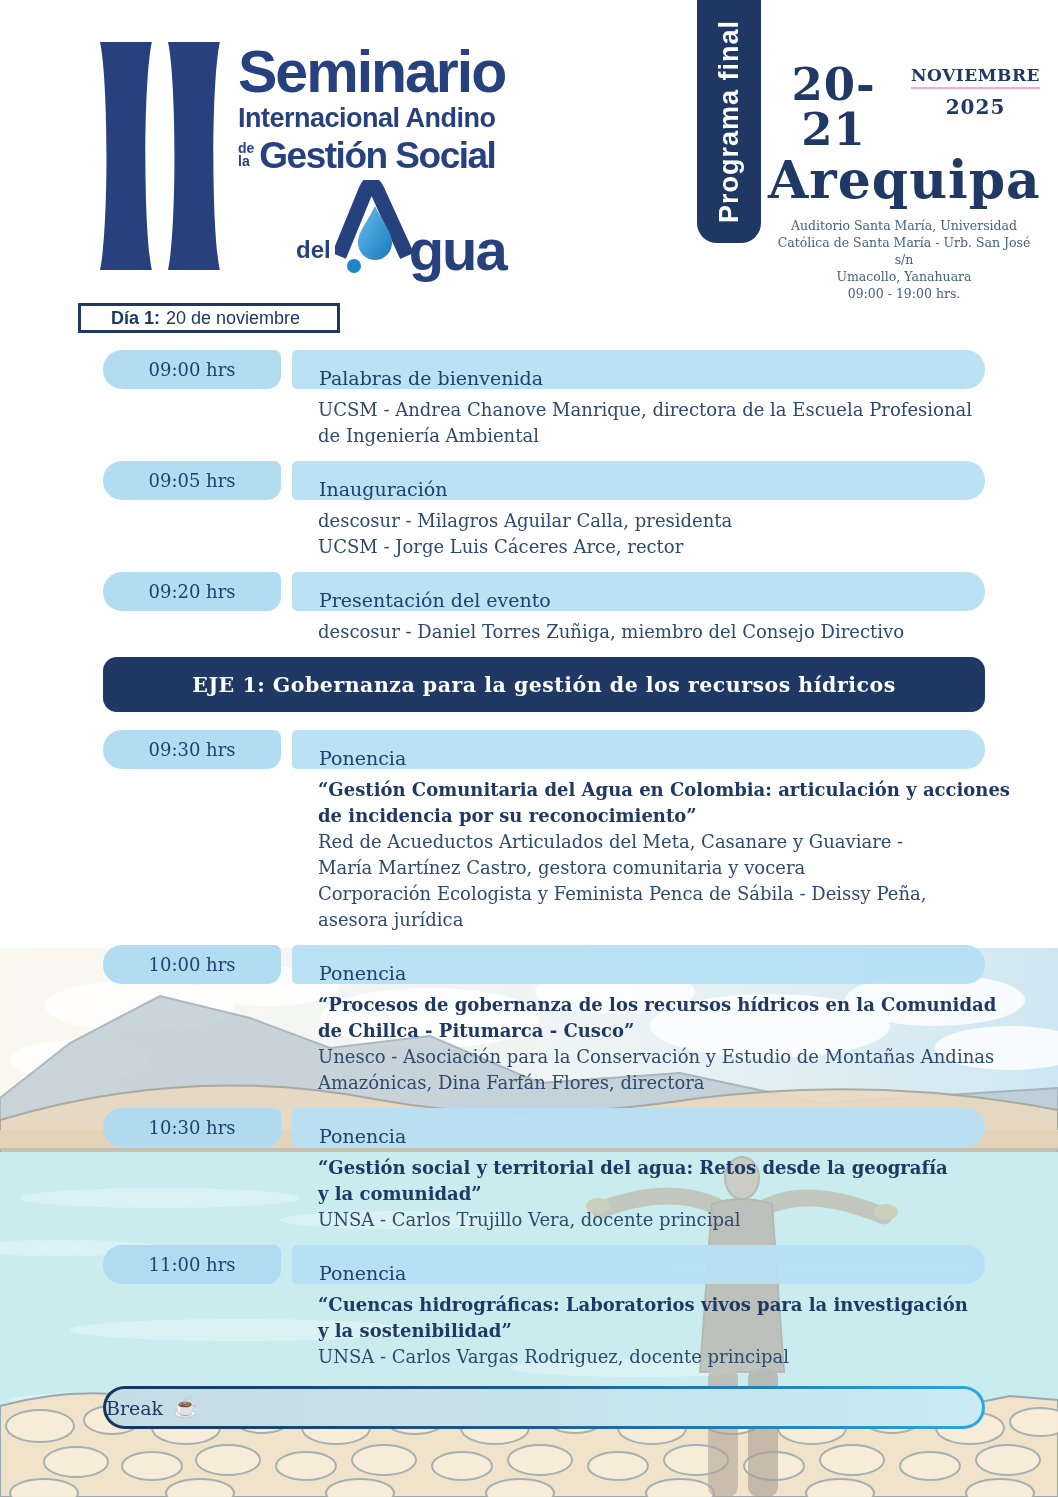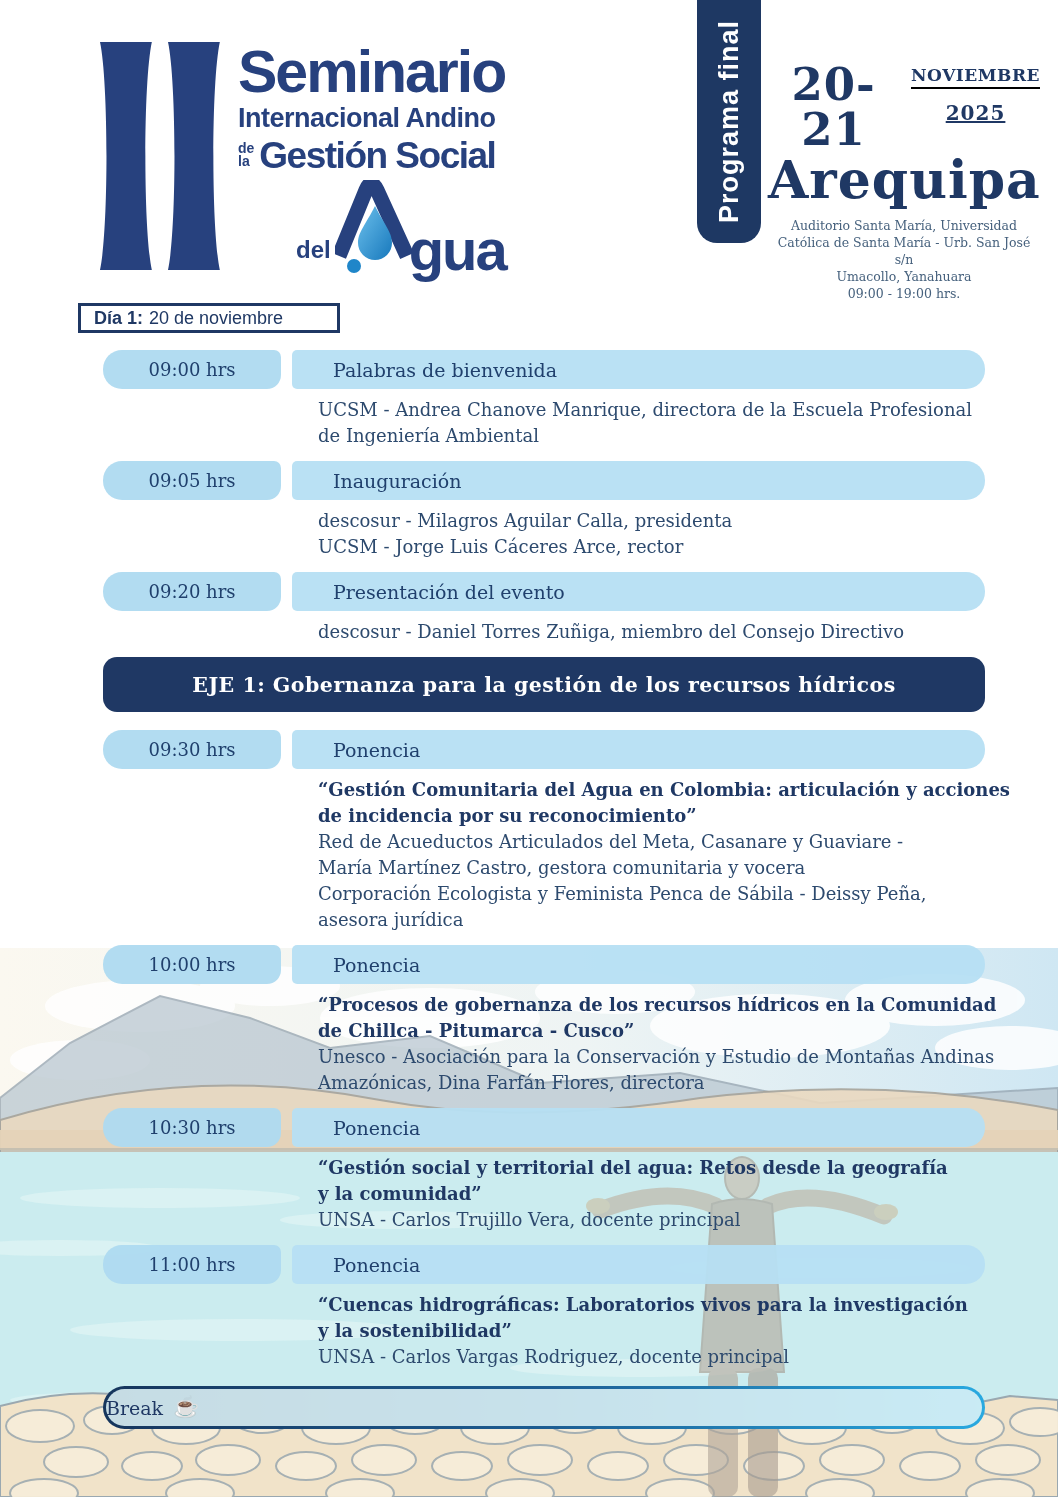--- a/index.html
+++ b/index.html
@@ -26,41 +26,41 @@
   .ribbon { position:absolute; left:697px; top:0; width:64px; height:243px; background:#1e3863;
             border-radius:0 0 20px 20px; display:flex; align-items:center; justify-content:center; z-index:2; }
   .ribbon span { writing-mode:vertical-rl; transform:rotate(180deg); color:#ffffff;
                  font-family:"Liberation Sans",sans-serif; font-weight:bold; font-size:27px; letter-spacing:1px; }
 
   
   .event-info { position:absolute; left:768px; top:62px; width:272px; text-align:center; color:#1f3864; z-index:2; }
   .dates-row { display:flex; justify-content:center; align-items:flex-start; gap:12px; }
   .dates { font-size:45px; font-weight:bold; line-height:1; letter-spacing:1px; }
   .month-year { display:flex; flex-direction:column; align-items:center; padding-top:3px; }
-  .month { font-size:17px; font-weight:bold; letter-spacing:0.5px; border-bottom:2px solid #000000; padding-bottom:2px; }
-  .year { font-size:20px; font-weight:bold; margin-top:12px; letter-spacing:1px;text-decoration:underline; }
+  .month { font-size:17px; font-weight:bold; letter-spacing:0.5px; border-bottom:2px solid #f9a8d4; padding-bottom:2px; }
+  .year { font-size:20px; font-weight:bold; margin-top:6px; letter-spacing:1px; }
   .city { font-size:52px; font-weight:bold; line-height:1.05; letter-spacing:1px; margin-top:1px; }
   .venue { margin-top:9px; font-size:12.5px; line-height:17px; color:#46617d; }
 
   
   .day-box { position:absolute; left:78px; top:303px; width:262px; height:30px; border:3px solid #1f3864;
-             display:flex; align-items:center; padding-left:13px; z-index:2;
+             display:flex; align-items:center; padding-left:30px; z-index:2;
              font-family:"Liberation Sans",sans-serif; font-size:18px; color:#1f3864; background:#ffffff; }
   .day-label { font-weight:bold; }
   .day-date { margin-left:6px; }
 
   
   .agenda { position:absolute; left:0; top:350px; width:1058px; z-index:1; }
   .session { margin-bottom:12px; }
   .session-row { display:flex; gap:11px; margin-left:103px; width:882px; }
   .time-pill { width:178px; height:39px; background:rgba(174,218,240,0.95);
                border-radius:19px 7px 14px 19px; display:flex; align-items:center; justify-content:center;
                font-size:18px; color:#20406d; }
   .title-bar { width:693px; height:39px; background:rgba(182,223,243,0.95);
-               border-radius:5px 19px 19px 5px; display:flex; align-items:center; padding-left:41px;
+               border-radius:5px 19px 19px 5px; display:flex; align-items:flex-end; padding-left:27px;
                font-size:19px; color:#20406d; }
   .details { margin-left:318px; margin-top:8px; width:700px; }
   .details .line { font-size:18px; line-height:26px; color:#2d4a6e; white-space:nowrap; }
   .details .line.bold { font-weight:bold; color:#1f3864; }
   .section-banner { margin:6px 0 18px 103px; width:882px; height:55px; background:#1f3864; border-radius:14px;
                     display:flex; align-items:center; justify-content:center; color:#ffffff;
                     font-size:20.5px; font-weight:bold; letter-spacing:0.5px; }
   .break-outer { margin:16px 0 0 103px; width:882px; height:43px; border-radius:22px; padding:3px;
                  background:linear-gradient(90deg,#16355c,#1d5d92,#29a9e0); }
   .break-inner { width:100%; height:100%; border-radius:19px; background:rgba(223,244,247,0.88);

